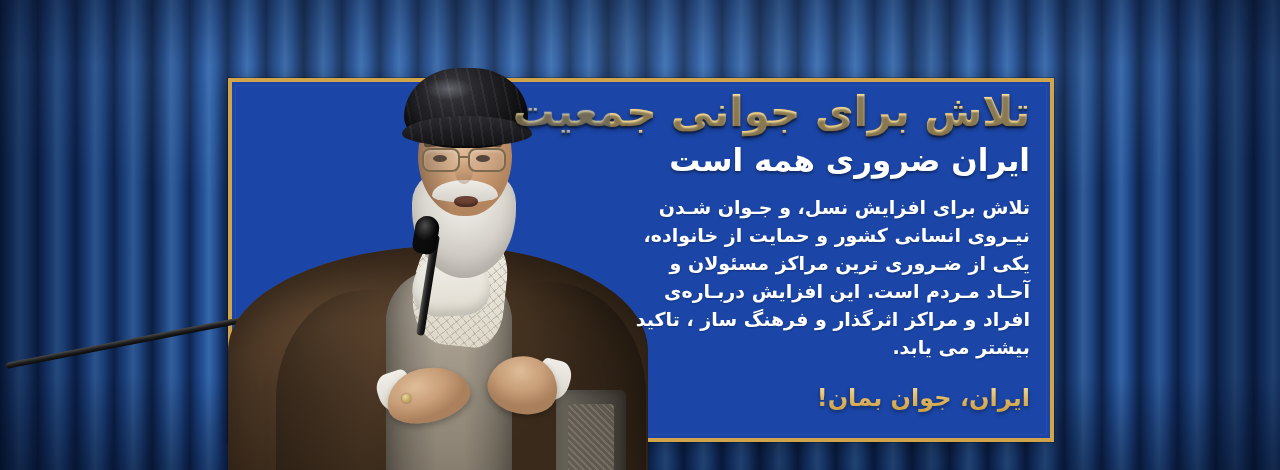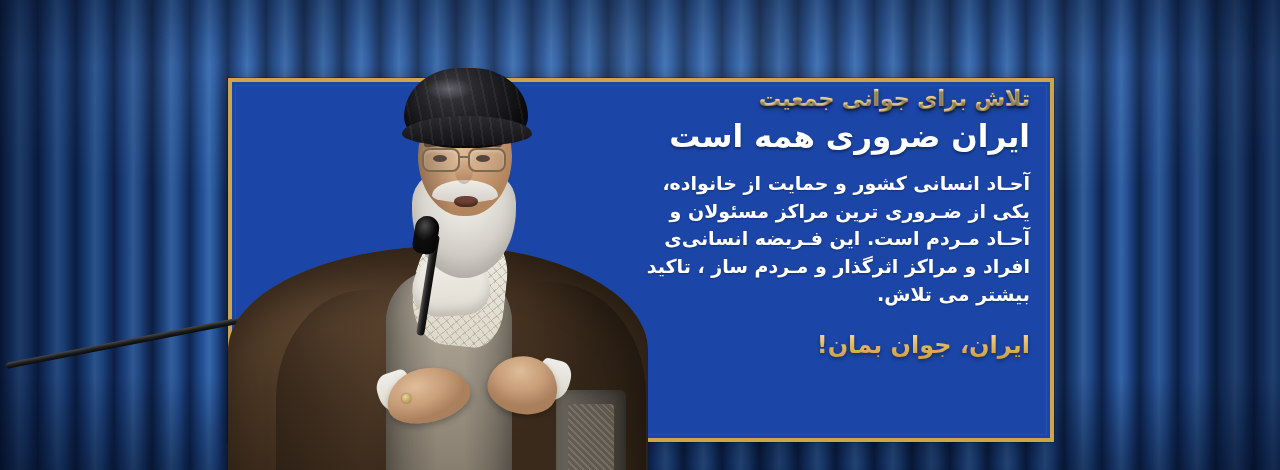--- a/index.html
+++ b/index.html
@@ -63,21 +63,21 @@
   .panel-inner-line{
     position:absolute;inset:3px;border:1px solid rgba(255,255,255,.05);pointer-events:none;
   }
 
   
   .textcol{
     position:absolute;right:250px;top:86px;width:420px;
     text-align:right;direction:rtl;
   }
   .headline-gold{
-    font-size:22px;font-weight:bold;line-height:1.22;color:#e6bd6a;letter-spacing:-.3px;
+    font-size:42px;font-weight:bold;line-height:1.22;color:#e6bd6a;letter-spacing:-.3px;
     text-shadow:0 2px 2px rgba(0,0,0,.45), 0 0 1px rgba(255,232,170,.8);
     background:linear-gradient(180deg,#f6dca0 0%,#e1b45f 45%,#c79434 100%);
     -webkit-background-clip:text;background-clip:text;color:transparent;
     filter:drop-shadow(0 2px 2px rgba(0,0,0,.40));
     margin:0 0 4px 0;white-space:nowrap;
   }
   .headline-white{
     font-size:31px;font-weight:bold;line-height:1.25;color:#ffffff;
     text-shadow:0 2px 3px rgba(0,0,0,.40);
     margin:0 0 14px 0;white-space:nowrap;
@@ -359,22 +359,23 @@
     <div class="p-layer hand-r"></div>
 
     <div class="p-layer mic-stem"></div>
     <div class="p-layer mic-head"></div>
   </div>
 
   <div class="textcol">
     <h1 class="headline-gold">تلاش برای جوانی جمعیت</h1>
     <h2 class="headline-white">ایران ضروری همه است</h2>
     <ul class="body-lines">
-      <li>آحـاد انسانی کشور و حمایت از خانواده،</li>
+      <li>تلاش برای افزایش نسل، و جـوان شـدن</li>
+      <li>نیـروی انسانی کشور و حمایت از خانواده،</li>
       <li>یکی از ضـروری ترین مراکز مسئولان و</li>
-      <li>آحـاد مـردم است. این فـریضه انسانی‌ی</li>
-      <li>افراد و مراکز اثرگذار و مـردم ساز ، تاکید</li>
-      <li>بیشتر می تلاش.</li>
+      <li>آحـاد مـردم است. این افزایش دربـاره‌ی</li>
+      <li>افراد و مراکز اثرگذار و فرهنگ ساز ، تاکید</li>
+      <li>بیشتر می یابد.</li>
     </ul>
     <div class="slogan">ایران، جوان بمان!</div>
   </div>
 
 </div>
 
 </body></html>

